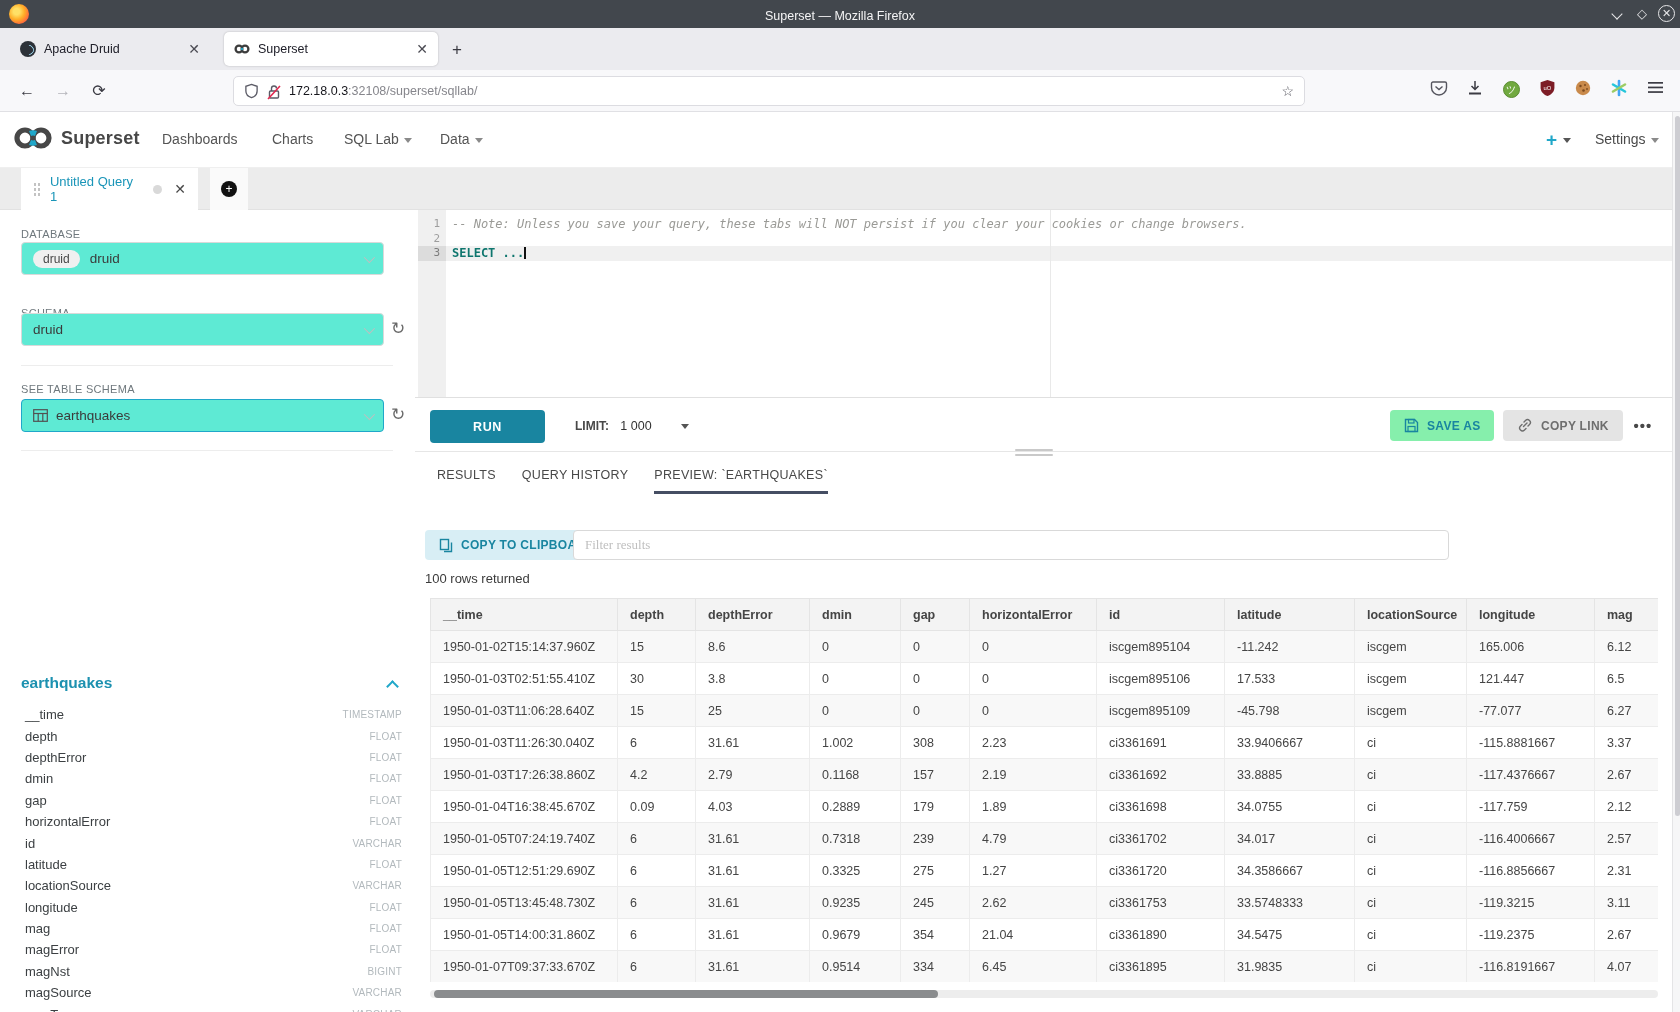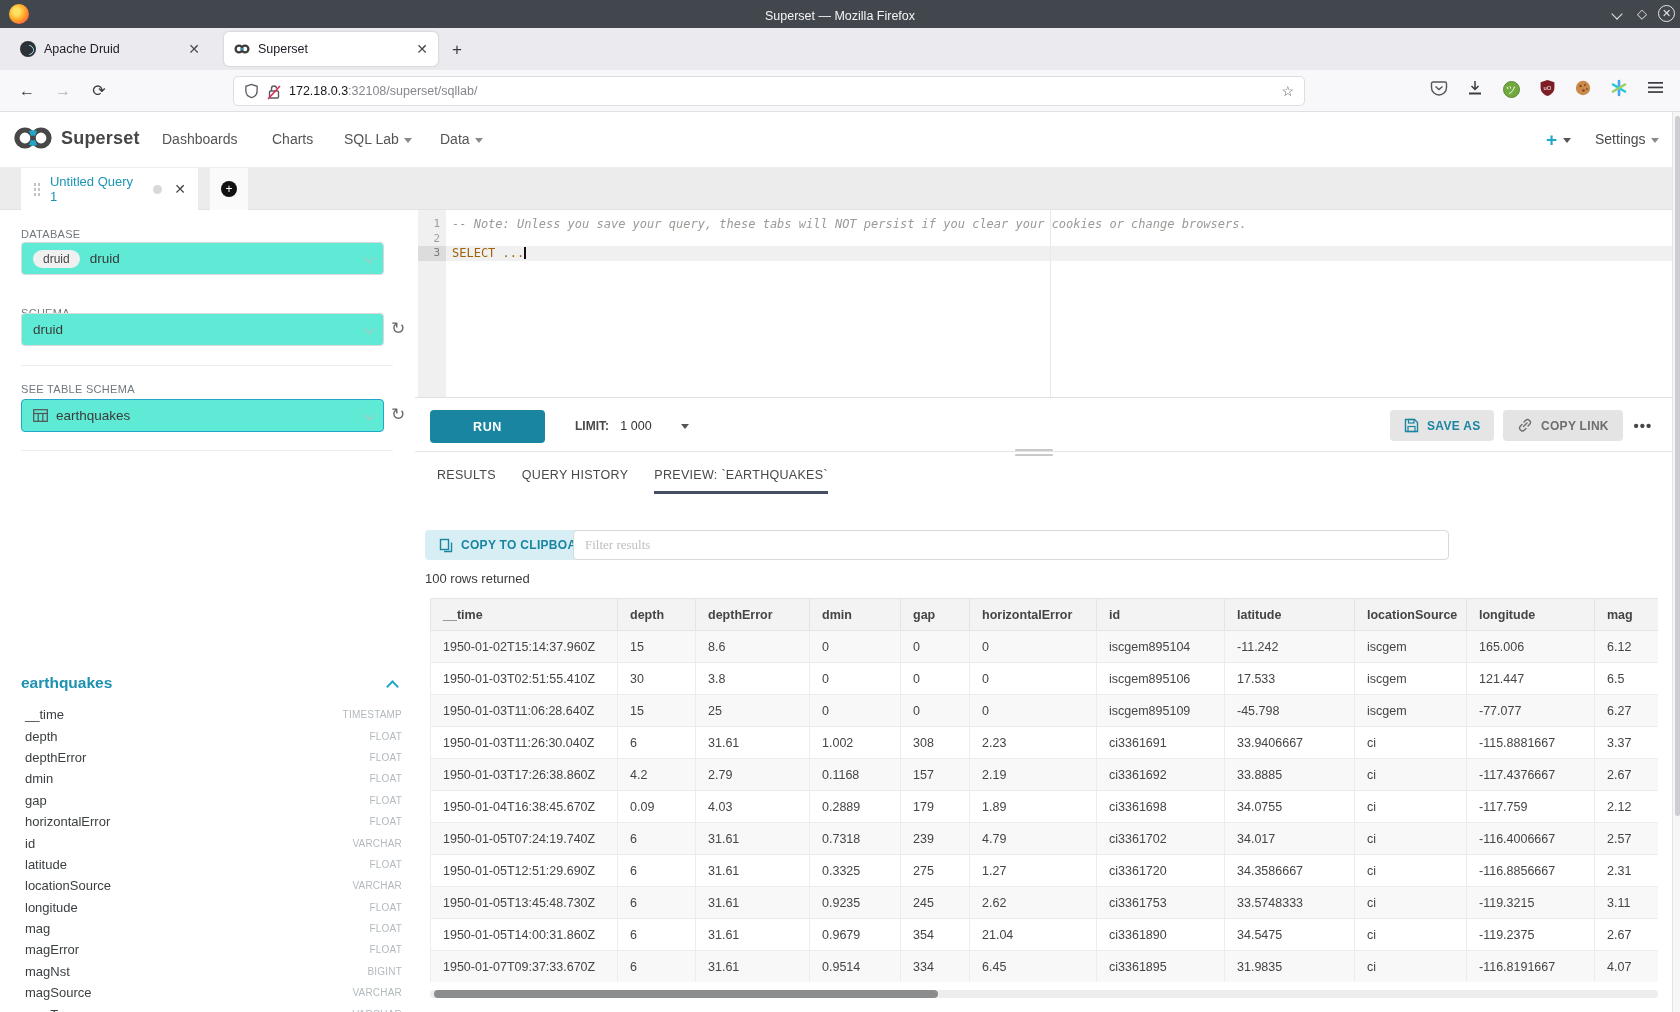--- a/index.html
+++ b/index.html
@@ -75,34 +75,34 @@
   .scol-type { margin-left:auto; font-size:10px; color:#b2b9bd; letter-spacing:.2px; }
 
   
   #editor { position:absolute; left:415px; top:210px; width:1265px; height:188px; background:#fff; border-bottom:1px solid #e0e0e0; }
   #gutter { position:absolute; left:3px; top:0; width:28px; height:187px; background:#f0f0f0; }
   .gut-cell { height:14.5px; line-height:14.5px; text-align:right; padding-right:6px; font-family:"DejaVu Sans Mono",monospace; font-size:11px; color:#9e9e9e; }
   #gutter { padding-top:7px; }
   #edlines { position:absolute; left:31px; top:7px; right:0; }
   .ed-line { height:14.5px; line-height:14.5px; font-family:"DejaVu Sans Mono",monospace; font-size:12px; white-space:pre; padding-left:6px; }
   .ed-line.comment span { color:#9a9a96; font-style:italic; }
-  .ed-line.keyword span { color:#a16207; font-weight:normal; }
+  .ed-line.keyword span { color:#0f766e; font-weight:bold; }
   .ed-line.act { background:#f0f0f0; }
   .gut-cell.act { background:#dcdcdc; color:#7c7c7c; }
   .cursor { display:inline-block; width:1.5px; height:12px; background:#111; vertical-align:-2px; }
   #print-margin { position:absolute; left:635px; top:0; width:1px; height:187px; background:#e9e9e9; }
 
   
   #toolbar { position:absolute; left:415px; top:398px; width:1265px; height:54px; background:#fff; border-bottom:1px solid #e6e6e6; }
   #run-btn { position:absolute; left:15px; top:12px; width:115px; height:33px; background:#1985a0; color:#fff; border:none; border-radius:4px; font-size:12.5px; font-weight:bold; letter-spacing:.6px; font-family:inherit; }
   #limit-group { position:absolute; left:160px; top:12px; height:33px; line-height:33px; font-size:12px; color:#484848; }
   #limit-group .lv { font-size:12.5px; color:#333; margin-left:8px; }
   #limit-group .caret { border-top-color:#555; margin-left:26px; }
   .tb-btn { position:absolute; top:12px; height:31px; border:none; border-radius:4px; font-size:12px; font-weight:bold; font-family:inherit; display:flex; align-items:center; padding:0 14px; letter-spacing:.3px; }
-  #saveas-btn { left:975px; background:#e5e5e5; color:#1985a0; }
+  #saveas-btn { left:975px; background:#86efac; color:#1985a0; }
   #copylink-btn { left:1088px; background:#e4e4e4; color:#6e6e6e; }
   .tb-btn svg { margin-right:8px; }
   #more-btn { position:absolute; left:1210px; top:12px; width:36px; height:31px; border:none; background:transparent; color:#484848; font-size:15px; font-weight:bold; letter-spacing:1px; }
 
   
   #drag-handle { position:absolute; left:1015px; top:449px; width:38px; }
   #drag-handle div { height:2px; background:#c9c9c9; margin-bottom:3px; border-radius:1px; }
   #res-tabs { position:absolute; left:437px; top:468px; display:flex;justify-content:space-between; }
   .rtab { font-size:12.5px; color:#484848; letter-spacing:.3px; margin-right:26px; padding-bottom:9px; }
   .rtab.active { border-bottom:3px solid #454e63; }

